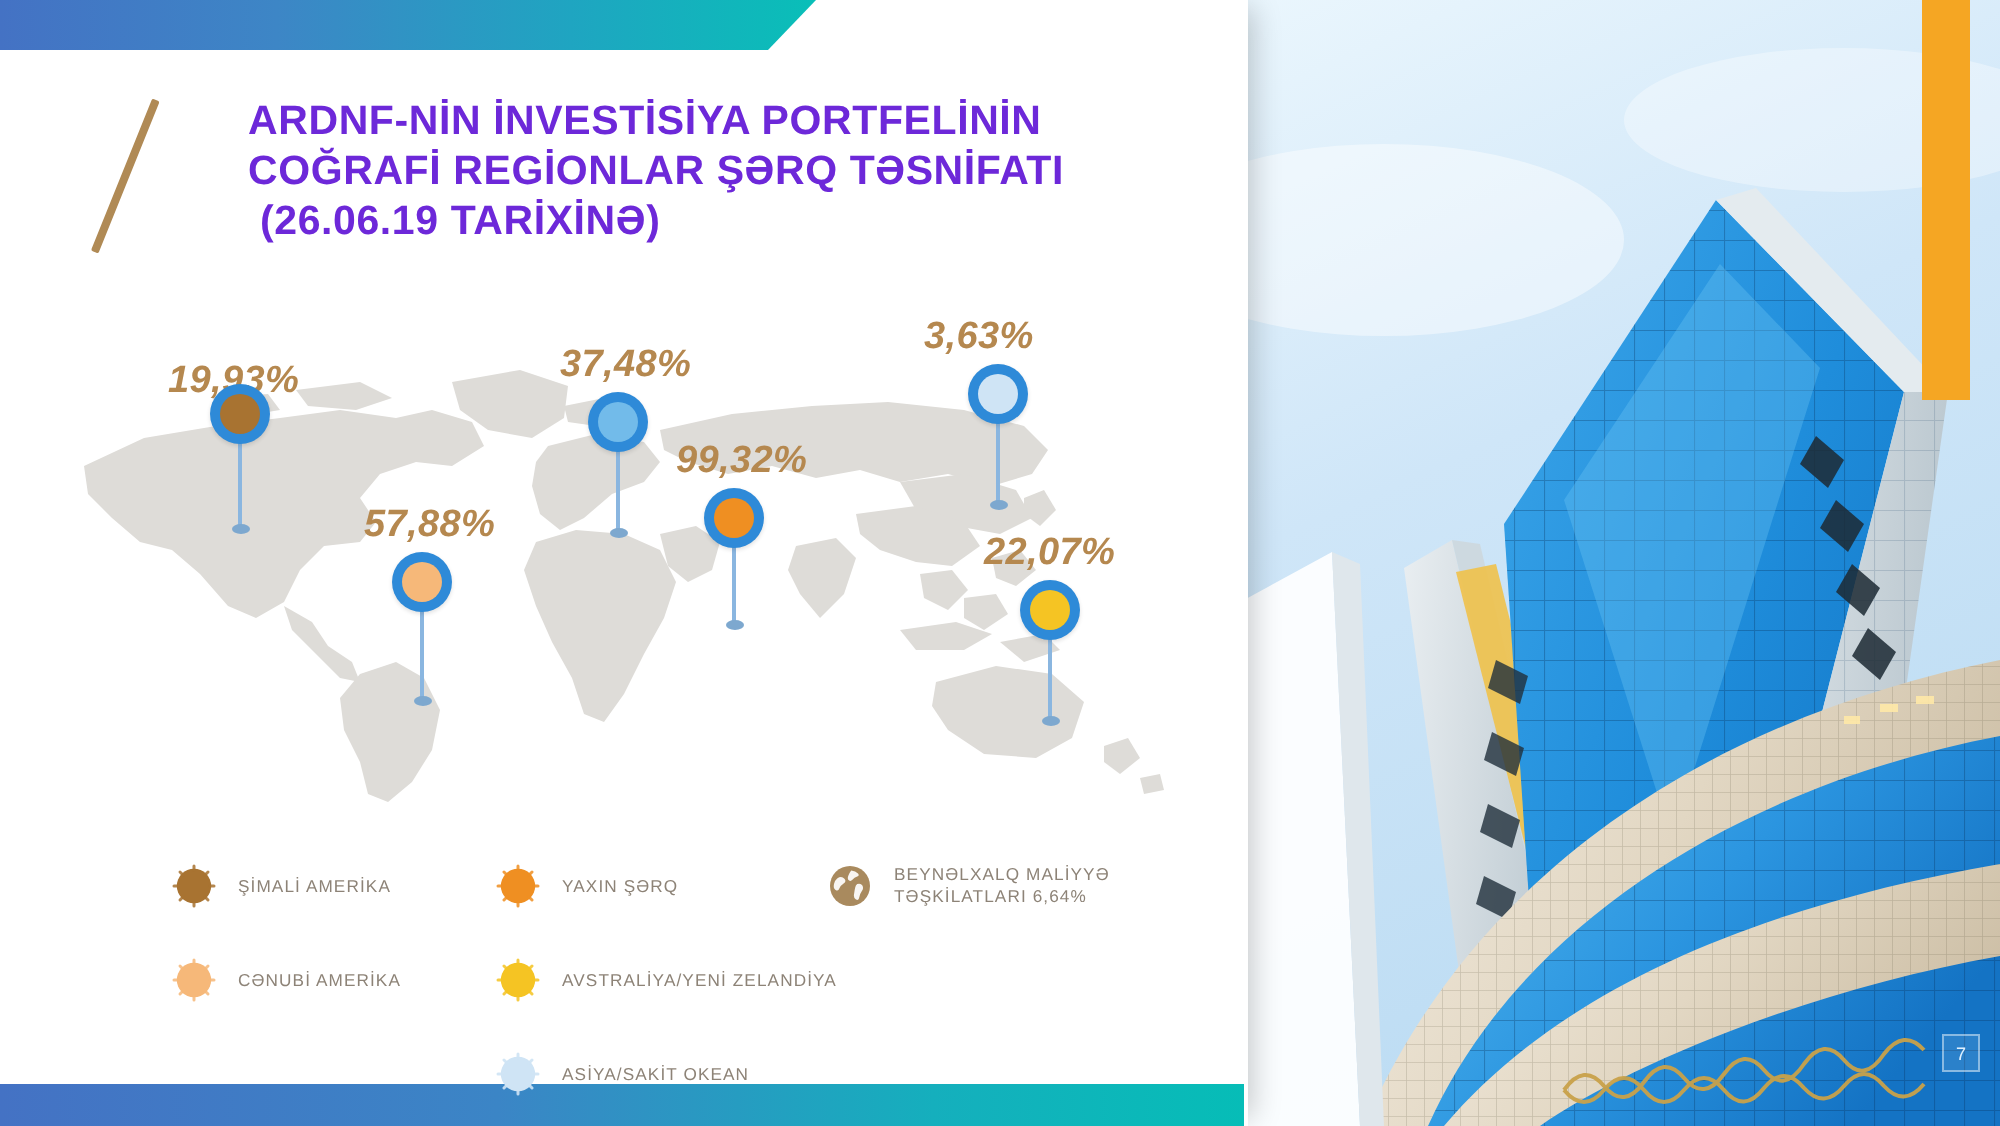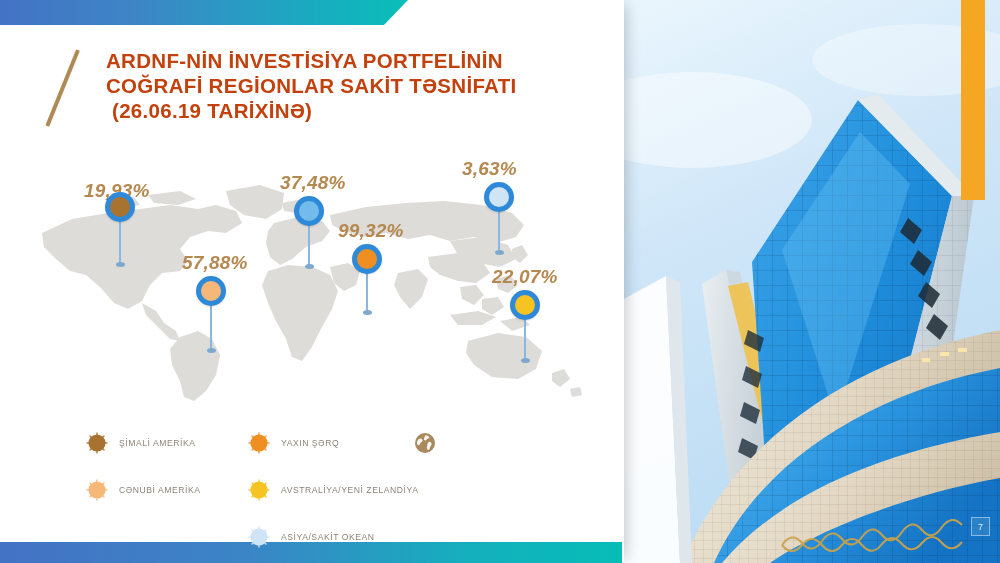--- a/index.html
+++ b/index.html
@@ -32,22 +32,22 @@
   
   .title-wrap{position:absolute;left:62px;top:48px;z-index:14;display:flex;align-items:flex-start;}
   .slash{
     width:40px;height:80px;flex:0 0 40px;position:relative;
   }
   .slash::before{
     content:"";position:absolute;left:14px;top:2px;width:4px;height:82px;
     background:#b08a55;transform:rotate(22deg);transform-origin:top center;border-radius:1px;
   }
   .title{
-    margin-left:4px;
-    color:#c2410c;
+    margin-left:22px;
+    color:#6d28d9;
     font-weight:bold;
     font-size:20.5px;
     line-height:25px;
     letter-spacing:.3px;
   }
   .title .ln{display:block;white-space:nowrap;}
   .title .ln3{padding-left:6px;}
 
   
   .map{position:absolute;left:30px;top:175px;width:560px;height:230px;z-index:8;}
@@ -214,21 +214,21 @@
 
   <div class="panel"></div>
 
   <div class="topbar"></div>
   <div class="bottombar"></div>
 
   <div class="title-wrap">
     <div class="slash"></div>
     <div class="title">
       <span class="ln">ARDNF-NİN İNVESTİSİYA PORTFELİNİN</span>
-      <span class="ln">COĞRAFİ REGİONLAR SAKİT TƏSNİFATI</span>
+      <span class="ln">COĞRAFİ REGİONLAR ŞƏRQ TƏSNİFATI</span>
       <span class="ln ln3">(26.06.19 TARİXİNƏ)</span>
     </div>
   </div>
 
   <div class="map">
     <svg viewBox="0 0 560 230" preserveAspectRatio="none">
       <g fill="#dedcd8">
 
         <path d="M12,58 L42,44 L78,38 L110,34 L140,30 L168,34 L186,30 L206,36 L212,48 L196,58 L178,56 L160,62 L150,74
                  L158,86 L150,96 L132,98 L120,110 L112,126 L98,134 L84,128 L70,112 L56,100 L40,96 L26,84 L14,72 Z"></path>
@@ -408,18 +408,22 @@
         <span class="globe">
           <svg viewBox="0 0 22 22">
             <circle cx="11" cy="11" r="10" fill="#a98a5e"></circle>
             <g fill="#ffffff" opacity=".92">
               <path d="M4.6 7.2 q2.2 -1.4 3.6 .2 q1.2 1.4 -.4 2.4 q-1.6 1 -2.2 2.6 q-.5 1.4 -1.8 .6 q-1.3 -.8 -.8 -3 q.4 -1.9 1.6 -2.8 Z"></path>
               <path d="M11.6 3.2 q2.2 .2 3.4 1.6 q.9 1 -.4 1.5 q-1.4 .5 -2.4 1.6 q-.9 1 -1.8 .2 q-.9 -.8 -.2 -2.4 q.5 -1.3 1.4 -2.5 Z"></path>
               <path d="M14.6 10 q1.8 -.6 2.6 .8 q.8 1.4 -.4 3 q-1 1.4 -1.2 3 q-.2 1.6 -1.6 1 q-1.3 -.6 -1 -2.6 q.3 -2.2 .6 -3.4 q.2 -1.2 1 -1.8 Z"></path>
             </g>
           </svg>
         </span>
+        <span class="leglabel">
+          <span>BEYNƏLXALQ MALİYYƏ</span><br>
+          <span>TƏŞKİLATLARI 6,64%</span>
+        </span>
       </div>
     </div>
 
   </div>
 
 </div>
 
 </body></html>

